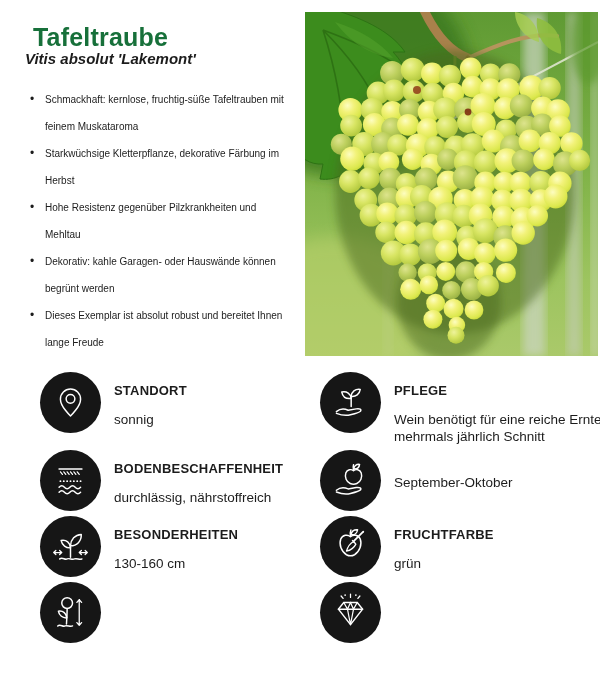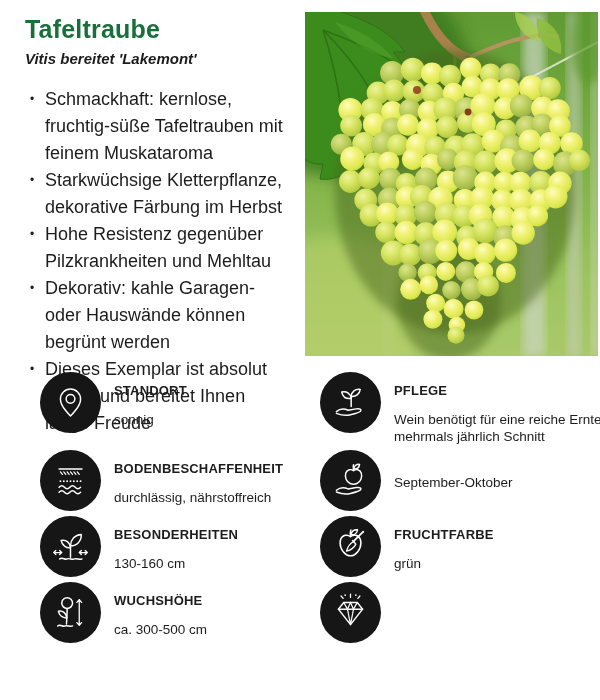--- a/index.html
+++ b/index.html
@@ -2,31 +2,31 @@
 <html lang="de" style="--heading_green: #17703a; --icon_circle: #161616; --body_text: #1c1c1c;"><head>
 <meta charset="utf-8">
 <style>
   html,body{margin:0;padding:0;background:#fff;}
   .page{
     position:relative;width:600px;height:700px;background:#fff;
     font-family:"Liberation Sans",sans-serif;color:var(--body_text,#1c1c1c);
     overflow:hidden;
   }
   .title{
-    position:absolute;left:25px;top:14px;margin:0;
+    position:absolute;left:25px;top:14px;margin:8px;
     font-size:25px;line-height:30px;font-weight:700;
     color:var(--heading_green,#17703a);letter-spacing:.2px;
   }
   .latin{
     position:absolute;left:25px;top:50px;margin:0;
     font-style:italic;font-size:15px;font-weight:600;
   }
   .bullets{
     position:absolute;left:28px;top:86px;width:266px;margin:0;padding:0;
-    list-style:none;font-size:18px;line-height:27px;
+    list-style:none;font-size:10px;line-height:27px;
   }
   .bullets li{position:relative;padding-left:17px;}
   .bullets li::before{
     content:"•";position:absolute;left:2px;top:0;font-size:12px;
   }
   .photo{
     position:absolute;left:305px;top:12px;width:293px;height:344px;margin:0;
     overflow:hidden;background:#7fb247;
   }
   .photo svg{display:block;width:293px;height:344px;}
@@ -46,21 +46,21 @@
   .ft-title{font-weight:700;font-size:13px;letter-spacing:.2px;}
   .ft-value{font-size:13.5px;line-height:16.5px;max-width:200px;margin-top:14px;}
   .feat.right .ft-value{max-width:228px;}
 </style>
 </head>
 <body>
 
 <div class="page">
 
   <h1 class="title">Tafeltraube</h1>
-  <p class="latin">Vitis bereitet 'Lakemont'</p>
+  <p class="latin">Vitis absolut 'Lakemont'</p>
 
   <figure class="photo">
     <svg viewBox="0 0 293 344" aria-hidden="true">
       <defs>
         <linearGradient id="bg" x1="0" y1="0" x2="0" y2="1">
           <stop offset="0" stop-color="#5f9a33"></stop>
           <stop offset="0.45" stop-color="#7fb247"></stop>
           <stop offset="0.78" stop-color="#9dc45f"></stop>
           <stop offset="1" stop-color="#aac96a"></stop>
         </linearGradient>
@@ -367,24 +367,20 @@
     <div class="feat">
       <span class="badge">
         <svg viewBox="0 0 64 64">
           <circle cx="27" cy="18" r="8"></circle>
           <path d="M27 26 C27 34 26.5 41 26 49"></path>
           <path d="M26.5 40 C20.5 40.5 15 36.5 14 30 C21 28.8 26 33.5 26.5 40 Z"></path>
           <path d="M13 52 c4 -3.5 7.5 2 11 0 c3.5 -1.8 7.5 2 11 0"></path>
           <path d="M45 13 V51 M45 13 l-3.5 4 M45 13 l3.5 4 M45 51 l-3.5 -4 M45 51 l3.5 -4" stroke-width="1.9"></path>
         </svg>
       </span>
-      <div class="ft">
-        <div class="ft-title">WUCHSHÖHE</div>
-        <div class="ft-value">ca. 300-500 cm</div>
-      </div>
     </div>
 
     <div class="feat right">
       <span class="badge">
         <svg viewBox="0 0 64 64">
           <path d="M22 17 H42 L50 27 L32 50 L14 27 Z"></path>
           <path d="M14 27 H50"></path>
           <path d="M22 17 L27.5 27 L32 50 M42 17 L36.5 27 L32 50 M32 17 L27.5 27 M32 17 L36.5 27" stroke-width="1.8"></path>
           <path d="M18 7.5 l3 3.5 M32 4.5 v5 M46 7.5 l-3 3.5" stroke-width="1.9"></path>
           <g fill="#fff" stroke="none">

